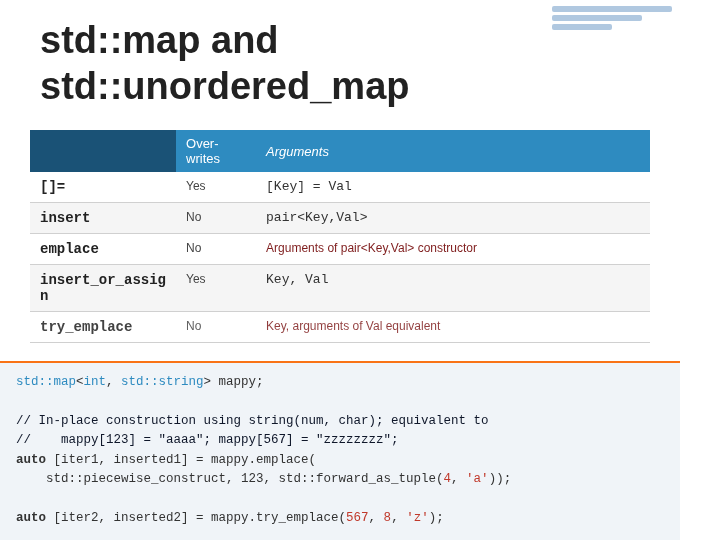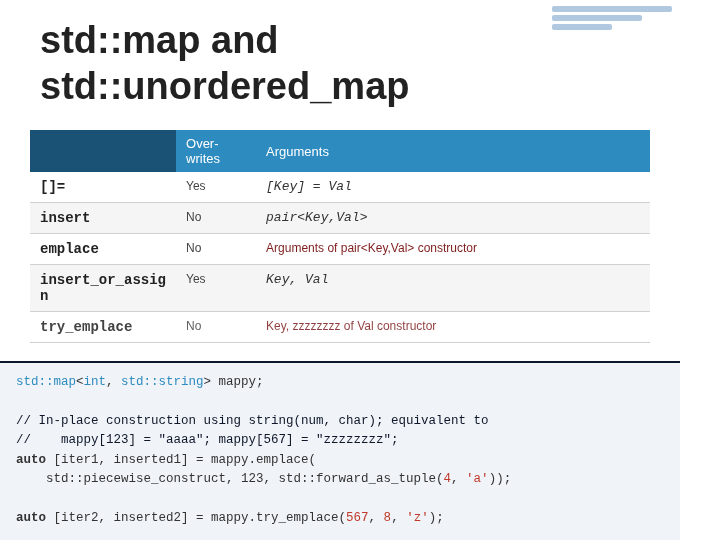--- a/index.html
+++ b/index.html
@@ -95,49 +95,49 @@
 
     .td-overwrites {
       font-size: 12px;
       color: #444;
     }
 
     .td-arguments {
       font-family: 'Courier New', monospace;
       font-size: 13px;
       color: #333;
-      font-style: italic;
     }
 
     .td-arguments-plain {
       font-size: 12px;
       color: #7f1d1d;
     }
 
     
     .th-empty {
       background: #1a5276;
       width: 140px;
     }
     .th-overwrites {
       background: #2e8bc0;
       width: 80px;
     }
     .th-arguments {
       background: #2e8bc0;
+      font-style: italic;
     }
 
     
     .code-block {
       position: absolute;
       bottom: 0;
       left: 0;
       right: 0;
       background: #f0f4f8;
-      border-top: 2px solid #0f172a;
+      border-top: 2px solid #f97316;
       padding: 10px 16px 12px 16px;
       font-family: 'Courier New', monospace;
       font-size: 12.5px;
       line-height: 1.55;
       color: #333;
     }
 
     .code-line { display: block; }
 
     .kw-type { color: #2e8bc0; }
@@ -193,21 +193,21 @@
           <td class="td-arguments-plain">Arguments of pair&lt;Key,Val&gt; constructor</td>
         </tr>
         <tr>
           <td class="td-method">insert_or_assig<br>n</td>
           <td class="td-overwrites">Yes</td>
           <td class="td-arguments">Key, Val</td>
         </tr>
         <tr class="partial-row">
           <td class="td-method">try_emplace</td>
           <td class="td-overwrites">No</td>
-          <td class="td-arguments-plain">Key, zzzzzzzz of Val constructor</td>
+          <td class="td-arguments-plain">Key, arguments of Val equivalent</td>
         </tr>
       </tbody>
     </table>
   </div>
 
   <div class="code-block">
     <span class="code-line"><span class="kw-type">std::map</span>&lt;<span class="kw-type">int</span>, <span class="kw-type">std::string</span>&gt; mappy;</span>
     <span class="code-line">&nbsp;</span>
     <span class="code-line kw-comment">// In-place construction using string(num, char); equivalent to</span>
     <span class="code-line kw-comment">//&nbsp;&nbsp;&nbsp;&nbsp;mappy[123] = "aaaa"; mappy[567] = "zzzzzzzz";</span>

